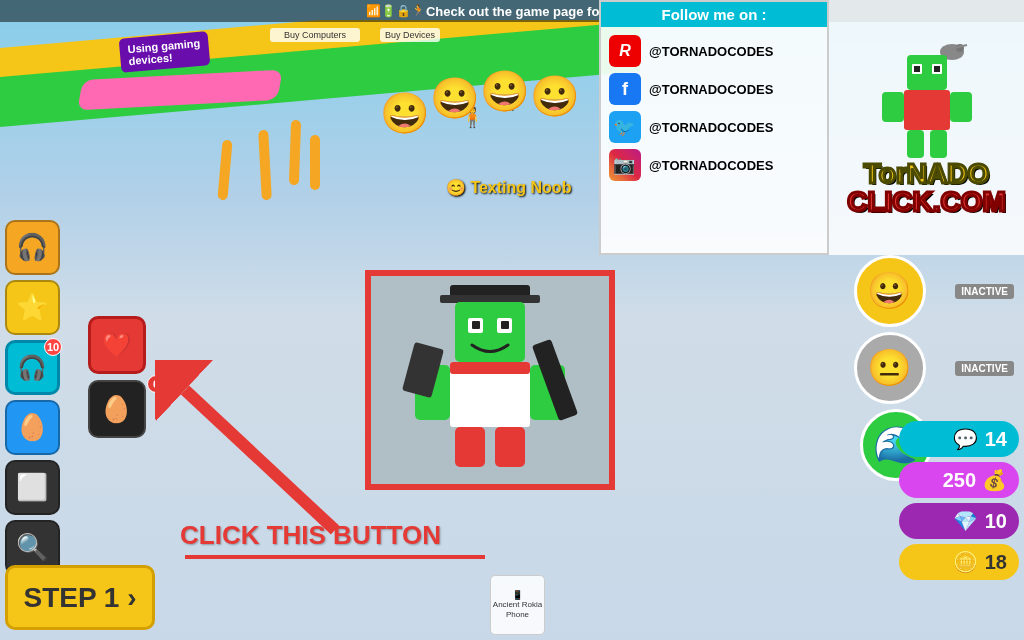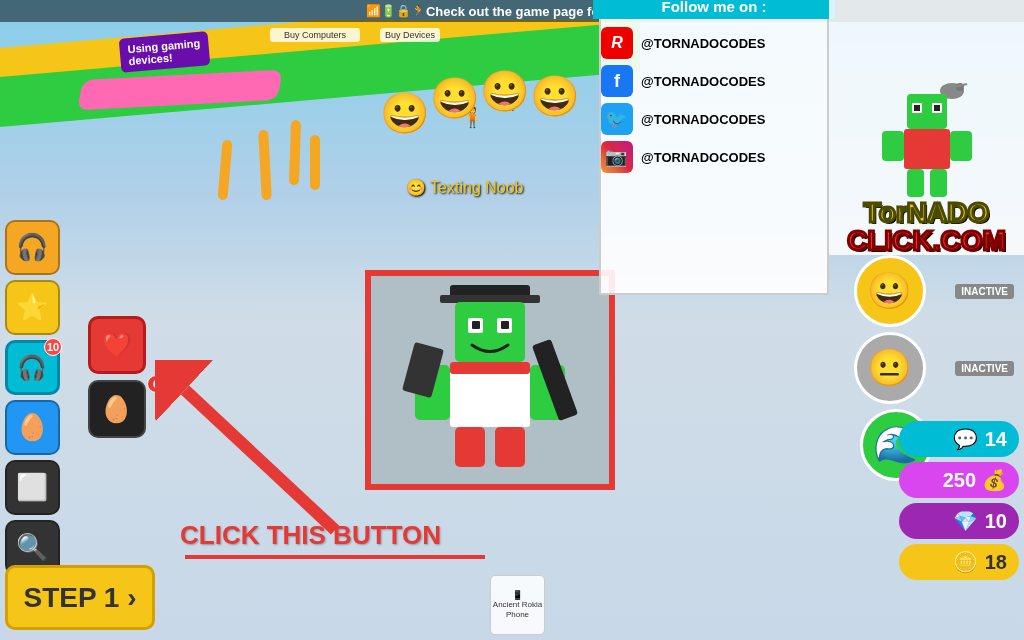--- a/index.html
+++ b/index.html
@@ -193,42 +193,42 @@
     }
     .character-svg {
       width: 180px;
       height: 200px;
     }
 
     
     #texting-noob {
       position: absolute;
       top: 178px;
-      left: 406px;
+      left: 446px;
       color: #f5c518;
       font-size: 16px;
-      font-weight: normal;
+      font-weight: bold;
       z-index: 10;
       text-shadow: 1px 1px 2px #000;
     }
     #texting-noob::before {
       content: '😊 ';
     }
 
     
     #follow-panel {
       position: absolute;
       top: 0;
       right: 195px;
       width: 230px;
-      height: 295px;
+      height: 255px;
       background: rgba(255,255,255,0.9);
       border: 2px solid #ccc;
       z-index: 30;
-      padding: 0;
+      padding: 8px;
     }
     #follow-title {
       background: #00bcd4;
       color: white;
       font-weight: bold;
       font-size: 15px;
       padding: 4px 8px;
       margin: -8px -8px 8px -8px;
       text-align: center;
     }
@@ -258,21 +258,21 @@
     
     #tornado-char {
       position: absolute;
       top: 0;
       right: 0;
       width: 195px;
       height: 255px;
       display: flex;
       flex-direction: column;
       align-items: center;
-      justify-content: flex-end;
+      justify-content: center;
       z-index: 30;
       background: rgba(255,255,255,0.85);
     }
     #tornado-text {
       font-size: 28px;
       font-weight: 900;
       color: #f5c518;
       -webkit-text-stroke: 3px #4a4a00;
       text-align: center;
       line-height: 1;

